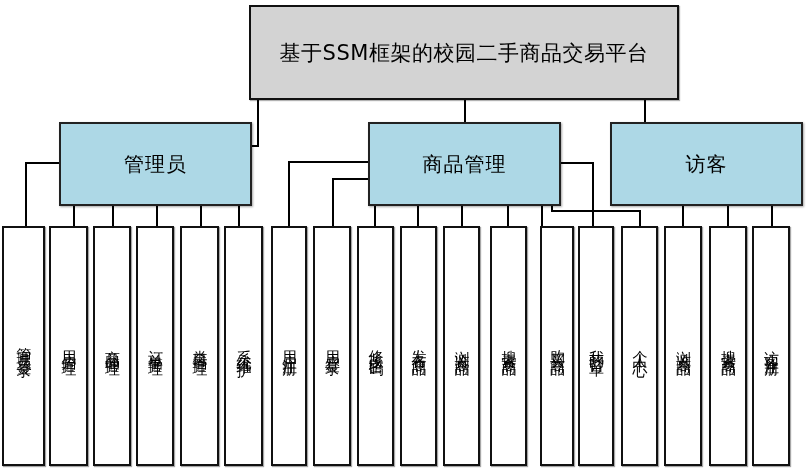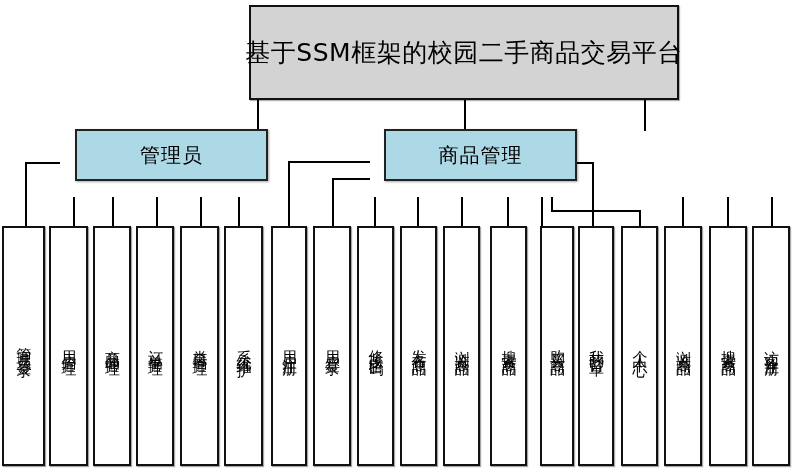--- a/index.html
+++ b/index.html
@@ -15,34 +15,33 @@
     position:absolute;
     box-sizing:border-box;
     display:flex;align-items:center;justify-content:center;
     color:#000;
   }
   .title-box{
     top:5px;height:95px;
     background:#d3d3d3;
     border:2px solid #111;
     box-shadow:1px 1px 1px rgba(0,0,0,0.3);
-    font-size:25px;
+    font-size:21px;
     letter-spacing:0.5px;
     white-space:nowrap;
     z-index:2;
   }
   .role-box{
-    top:129px;height:52px;
+    top:122px;height:84px;
     background:#add8e6;
     border:2px solid #222;
     box-shadow:1px 1px 2px rgba(0,0,0,0.35);
     font-size:20px;
     letter-spacing:1px;
     z-index:2;
-    margin-left:16px;
   }
   .leaf-box{
     top:226px;height:240px;
     background:#ffffff;
     border:2px solid #111;
     box-shadow:1px 1px 1px rgba(0,0,0,0.35);
     z-index:2;
   }
   .vtext{
     writing-mode:vertical-lr;
@@ -86,20 +85,23 @@
 
   <div class="node title-box" style="left:249px;width:430px">
     <span>基于SSM框架的校园二手商品交易平台</span>
   </div>
 
   <div class="node role-box" style="left:59px;width:193px">
     <span>管理员</span>
   </div>
   <div class="node role-box" style="left:368px;width:193px">
     <span>商品管理</span>
+  </div>
+  <div class="node role-box" style="left:610px;width:193px">
+    <span>访客</span>
   </div>
 
   <div class="node leaf-box" style="left:2px;width:43px">
     <span class="vtext">管理员登录</span>
   </div>
   <div class="node leaf-box" style="left:49px;width:39px">
     <span class="vtext">用户管理</span>
   </div>
   <div class="node leaf-box" style="left:93px;width:38px">
     <span class="vtext">商品管理</span>

